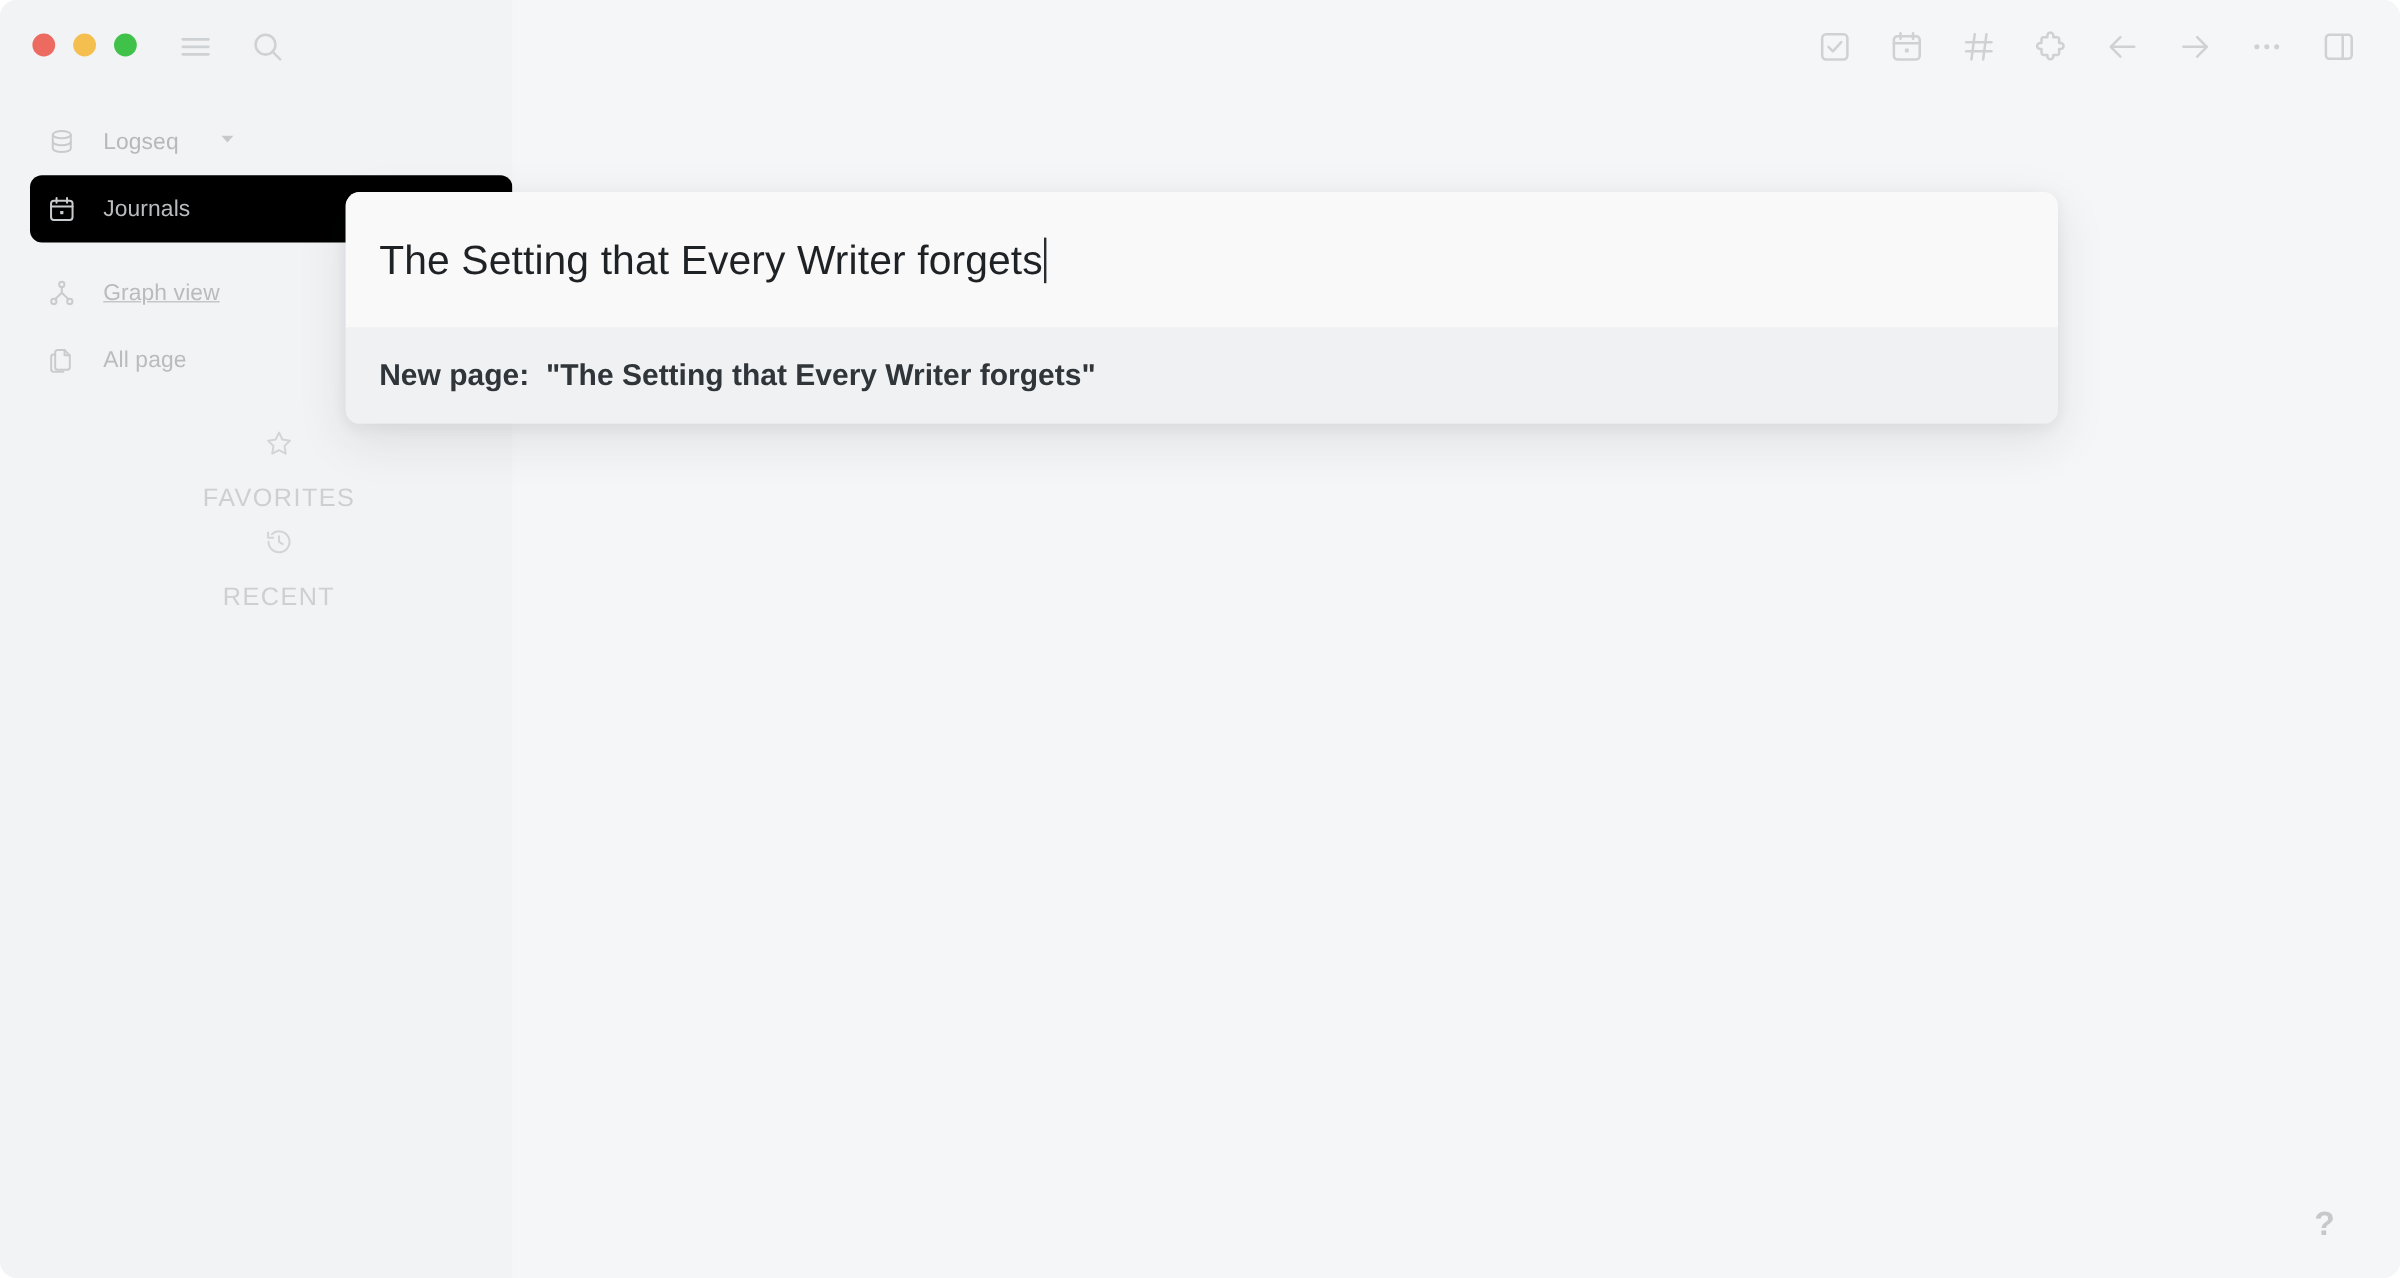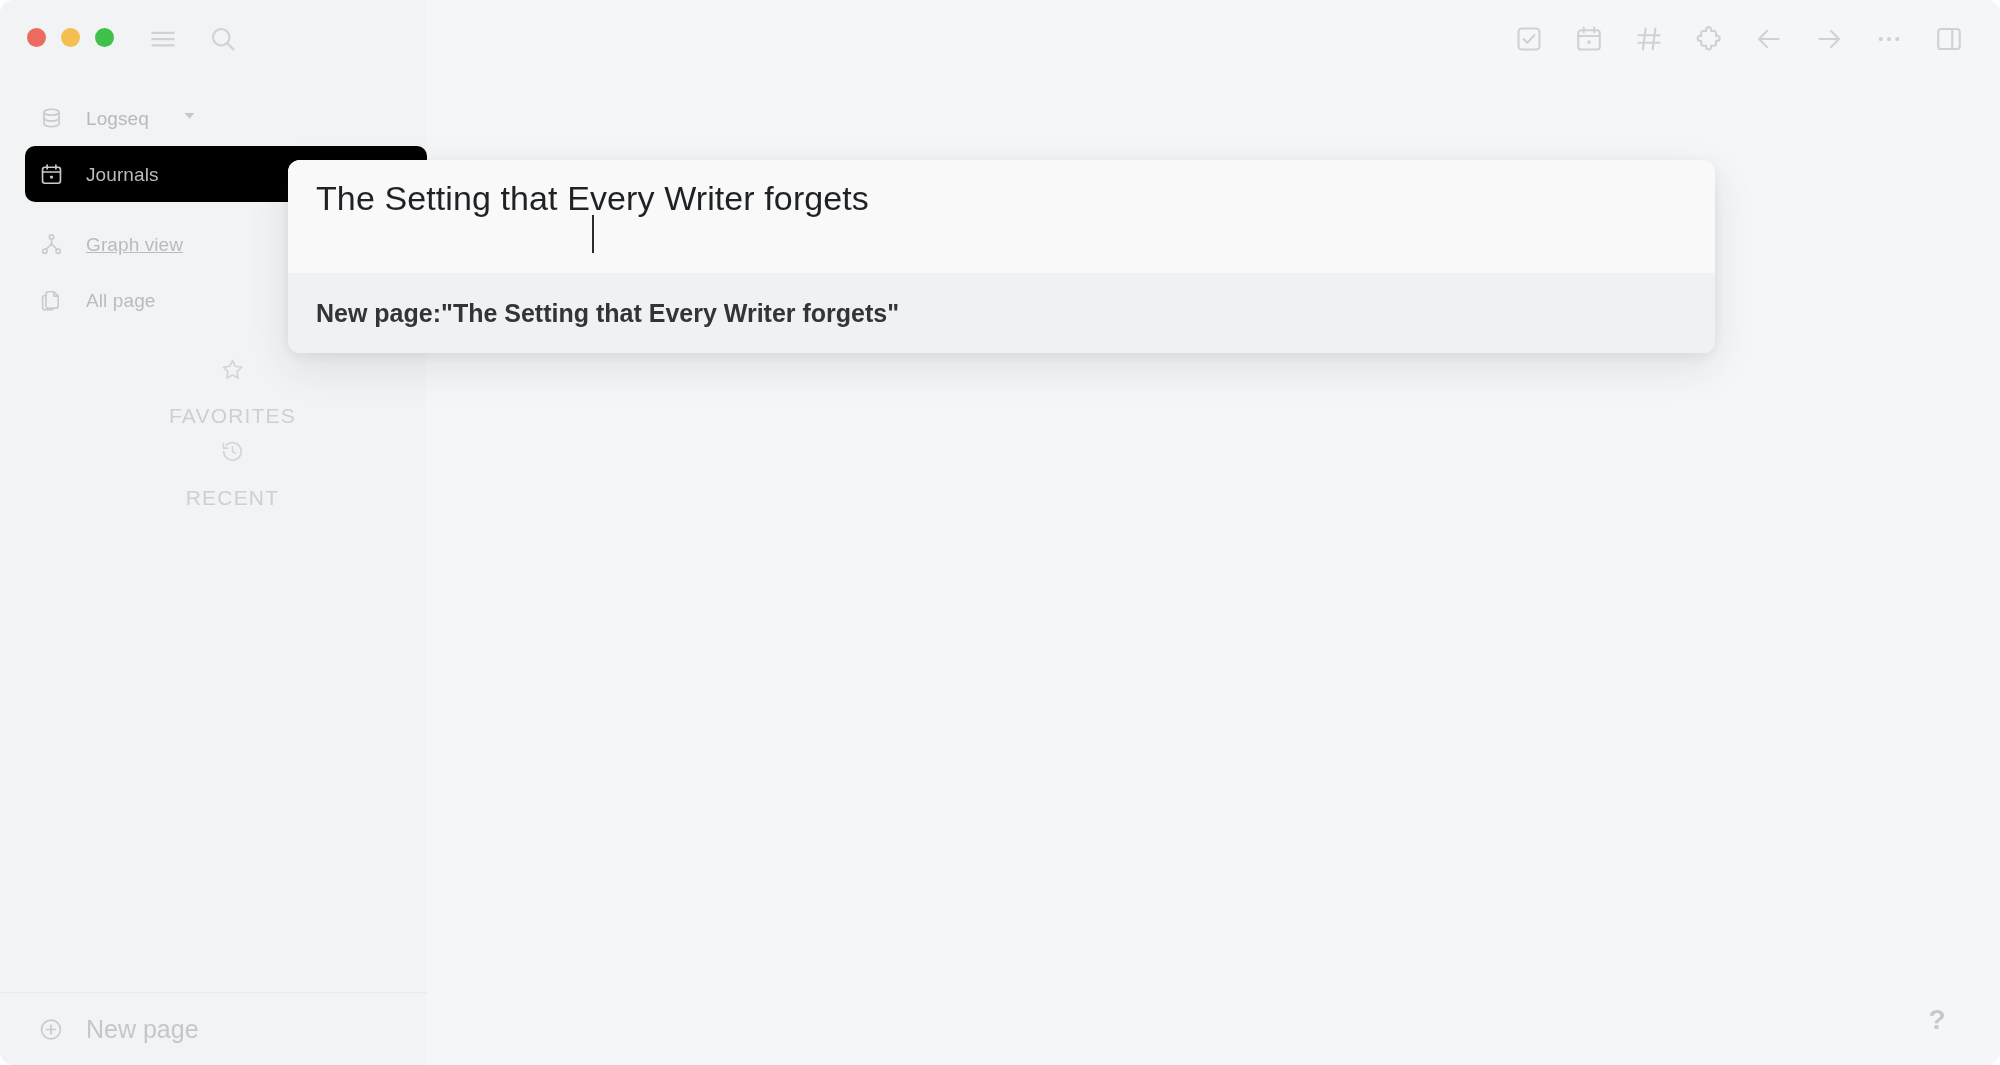--- a/index.html
+++ b/index.html
@@ -189,41 +189,41 @@
   }
 
   .modal-input-text {
     font-size: 34px;
     color: #1f2225;
     letter-spacing: 0.1px;
     line-height: 1;
     display: inline-flex;
     align-items: center;
     white-space: nowrap;
-    flex-direction: column;
   }
   .caret {
     display: inline-block;
     width: 2px;
     height: 38px;
     background: #2a2d30;
     margin-left: 1px;
   }
 
   .modal-results {
     background: #f0f1f2;
     padding: 0 28px;
     height: 80px;
     display: flex;
     align-items: center;
   }
 
   .result-row {
     display: flex;
     align-items: center;
+    gap: 14px;
     font-size: 25px;
     font-weight: 700;
     color: #30353a;
     white-space: nowrap;
   }
   .result-label { font-weight: 700; }
   .result-value { font-weight: 700; }
 </style>
 </head>
 <body>
@@ -326,30 +326,20 @@
             <path d="M3.6 12a8.4 8.4 0 1 0 2.6-6.1"></path>
             <path d="M3.3 4.6v4.1h4.1"></path>
             <path d="M12 7.6V12l3 1.8"></path>
           </svg>
         </span>
         <span>RECENT</span>
       </div>
 
     </nav>
 
-    <div class="sidebar-footer">
-      <span class="nav-ic">
-        <svg width="27" height="27" viewBox="0 0 24 24" fill="none" stroke="currentColor" stroke-width="1.6" stroke-linecap="round">
-          <circle cx="12" cy="12" r="8.7"></circle>
-          <line x1="12" y1="7.9" x2="12" y2="16.1"></line>
-          <line x1="7.9" y1="12" x2="16.1" y2="12"></line>
-        </svg>
-      </span>
-      <span>New page</span>
-    </div>
 
   </aside>
 
   <main id="main">
 
     <div class="topbar-right-icons">
 
       <span class="ic">
         <svg width="30" height="30" viewBox="0 0 24 24" fill="none" stroke="currentColor" stroke-width="1.7" stroke-linecap="round" stroke-linejoin="round">
           <rect x="3.6" y="3.6" width="16.8" height="16.8" rx="2.6"></rect>

